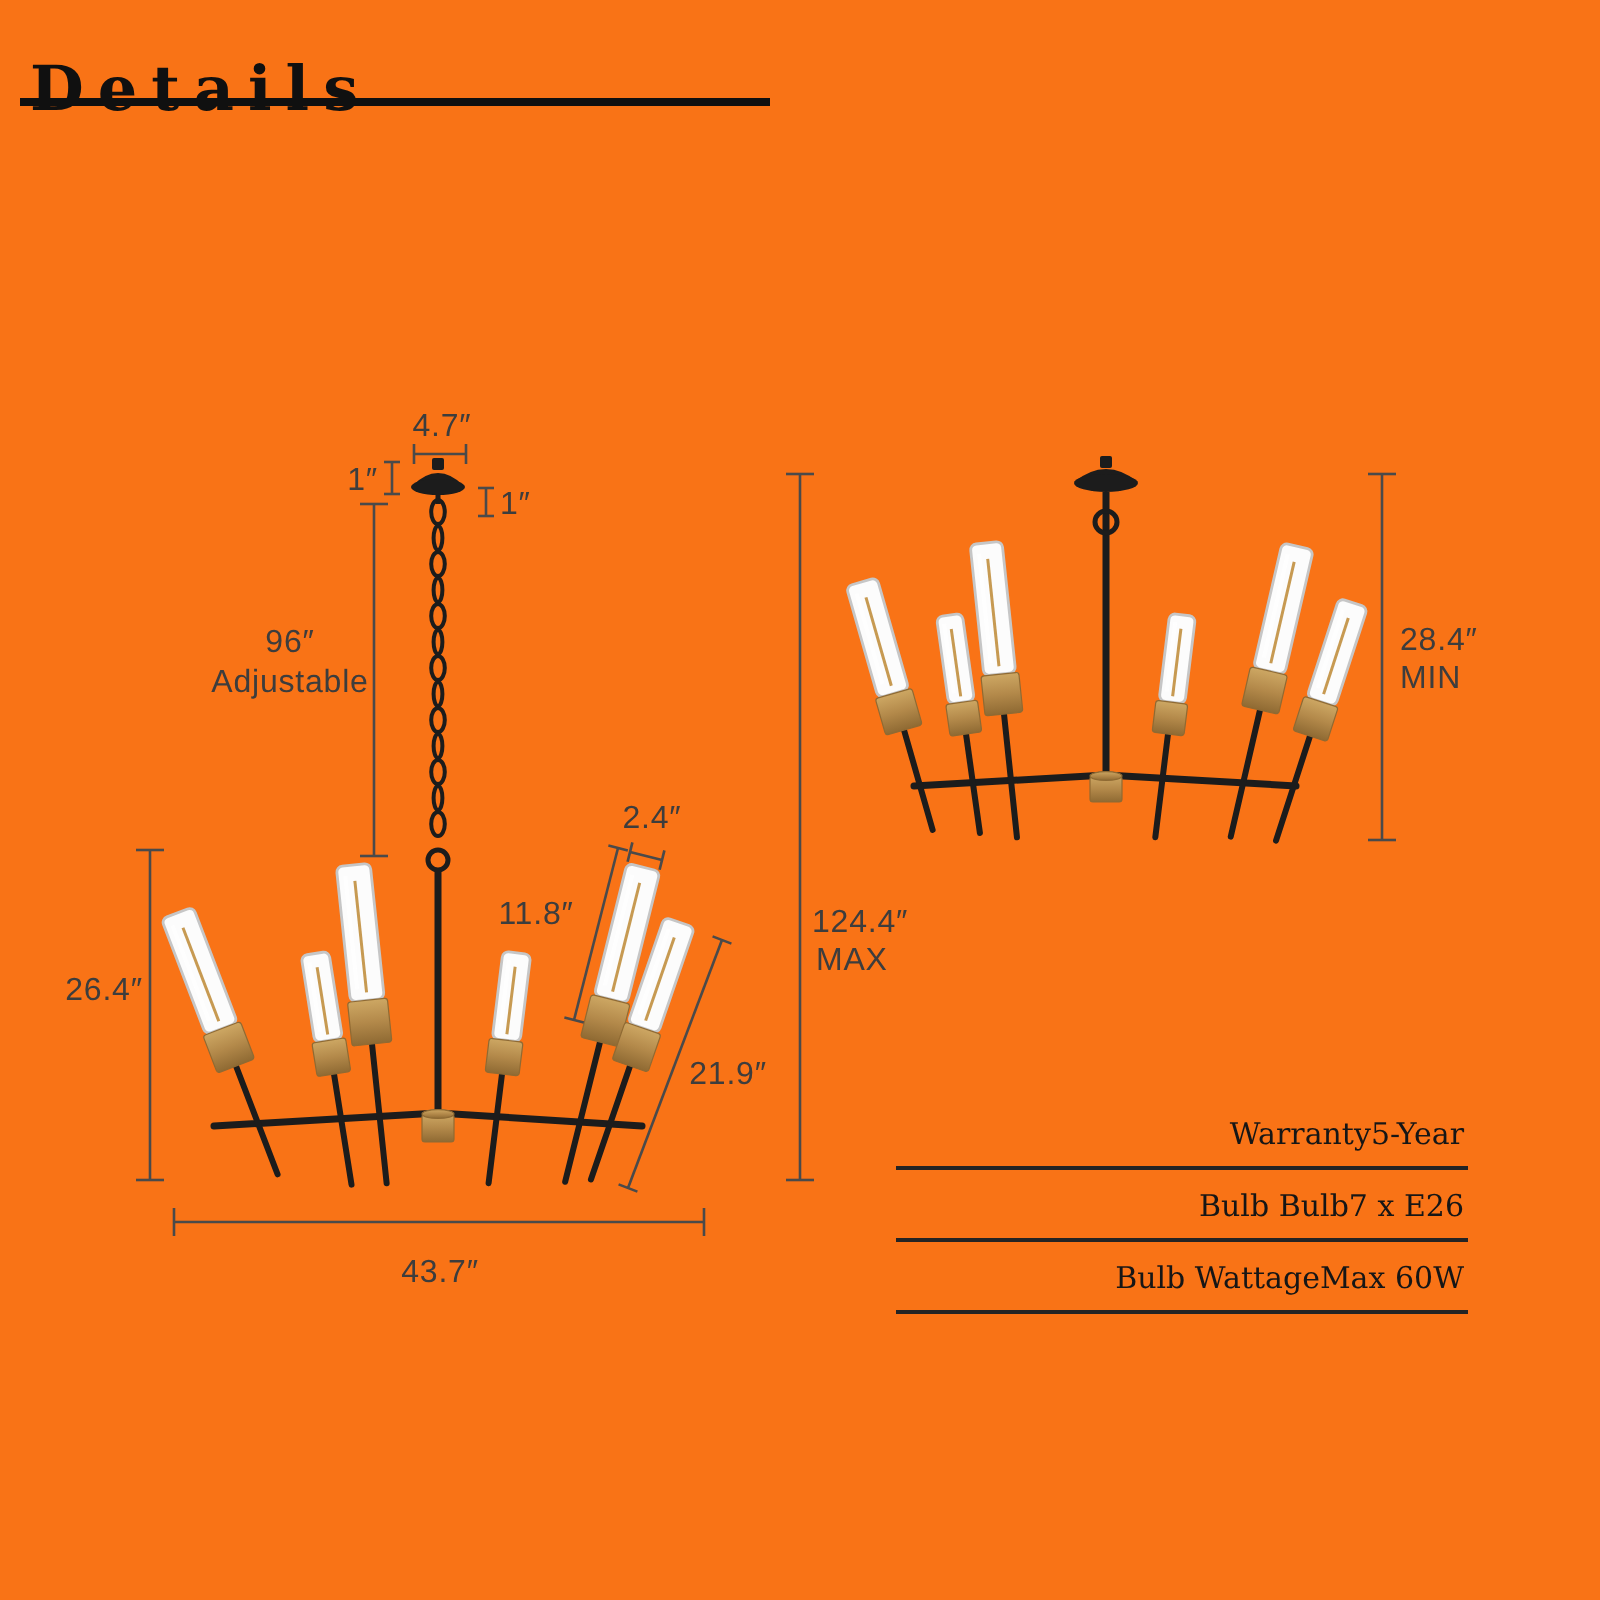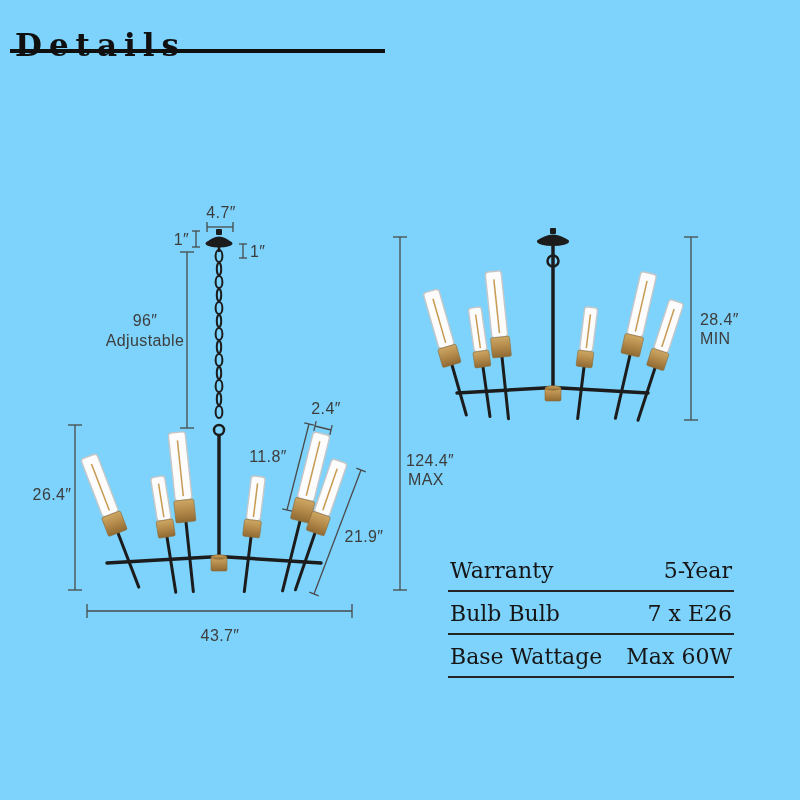--- a/index.html
+++ b/index.html
@@ -1,39 +1,39 @@
 <!DOCTYPE html>
 <html style="--fixture: #1c1c1c; --brass: #b3894a; --brassdark: #8f6a33; --glassline: #c6c6c6; --filament: #c79a52; --dimline: #4a4a4a; --dimtext: #3d3d3d; --tableline: #242424; --tabletext: #161616;"><head>
 <meta charset="utf-8">
 <style>
   html,body{margin:0;padding:0;background:#fff;}
-  .page{position:relative;width:800px;height:800px;background:#7dd3fc;overflow:hidden;
+  .page{position:relative;width:800px;height:800px;background:#f97316;overflow:hidden;
         font-family:"Liberation Sans",sans-serif;}
   .title{position:absolute;left:15px;top:6px;font-family:"DejaVu Serif",serif;
          font-weight:700;font-size:31px;letter-spacing:7px;color:#101010;}
   .title-underline{position:absolute;left:10px;top:49px;width:375px;height:4px;
          background:#101010;}
   svg.diagram{position:absolute;left:0;top:0;}
   .dimline{stroke:var(--dimline,#4a4a4a);stroke-width:1.3;fill:none;}
   text.dim{fill:var(--dimtext,#3d3d3d);font-size:16px;letter-spacing:.4px;
            font-family:"Liberation Sans",sans-serif;}
   .fx{stroke:var(--fixture,#1c1c1c);fill:none;}
   .fxf{fill:var(--fixture,#1c1c1c);stroke:none;}
   .arm{stroke:var(--fixture,#1c1c1c);stroke-width:3;stroke-linecap:round;fill:none;}
   .chainlink{fill:none;stroke:var(--fixture,#1c1c1c);stroke-width:2;}
   .glass{fill:#fcfcfc;stroke:var(--glassline,#c6c6c6);stroke-width:1.4;}
   .fil{stroke:var(--filament,#c79a52);stroke-width:1.5;fill:none;}
   .hl{stroke:#ffffff;stroke-width:2;opacity:.75;}
   .socket{fill:url(#brassGrad);stroke:var(--brassdark,#8f6a33);stroke-width:.6;}
   .brassf{fill:url(#brassGrad);stroke:var(--brassdark,#8f6a33);stroke-width:.6;}
   .spec-table{position:absolute;left:448px;top:549px;width:286px;
       font-family:"DejaVu Serif",serif;color:var(--tabletext,#161616);}
-  .spec-row{display:flex;justify-content:space-between;align-items:baseline;
+  .spec-row{display:flex;justify-content:flex-end;align-items:baseline;
       padding:9px 2px 7px 2px;border-bottom:2px solid var(--tableline,#242424);
-      font-size:22px;white-space:nowrap;}
+      font-size:15px;white-space:nowrap;}
   .spec-label{text-align:left;}
   .spec-value{text-align:right;}
 </style>
 </head>
 <body>
 
 <div class="page">
 
   <h1 class="title">Details</h1>
   <div class="title-underline"></div>
@@ -272,18 +272,18 @@
   <div class="spec-table">
     <div class="spec-row">
       <span class="spec-label">Warranty</span>
       <span class="spec-value">5-Year</span>
     </div>
     <div class="spec-row">
       <span class="spec-label">Bulb Bulb</span>
       <span class="spec-value">7 x E26</span>
     </div>
     <div class="spec-row">
-      <span class="spec-label">Base Wattage</span>
+      <span class="spec-label">Bulb Wattage</span>
       <span class="spec-value">Max 60W</span>
     </div>
   </div>
 
 </div>
 
 </body></html>

